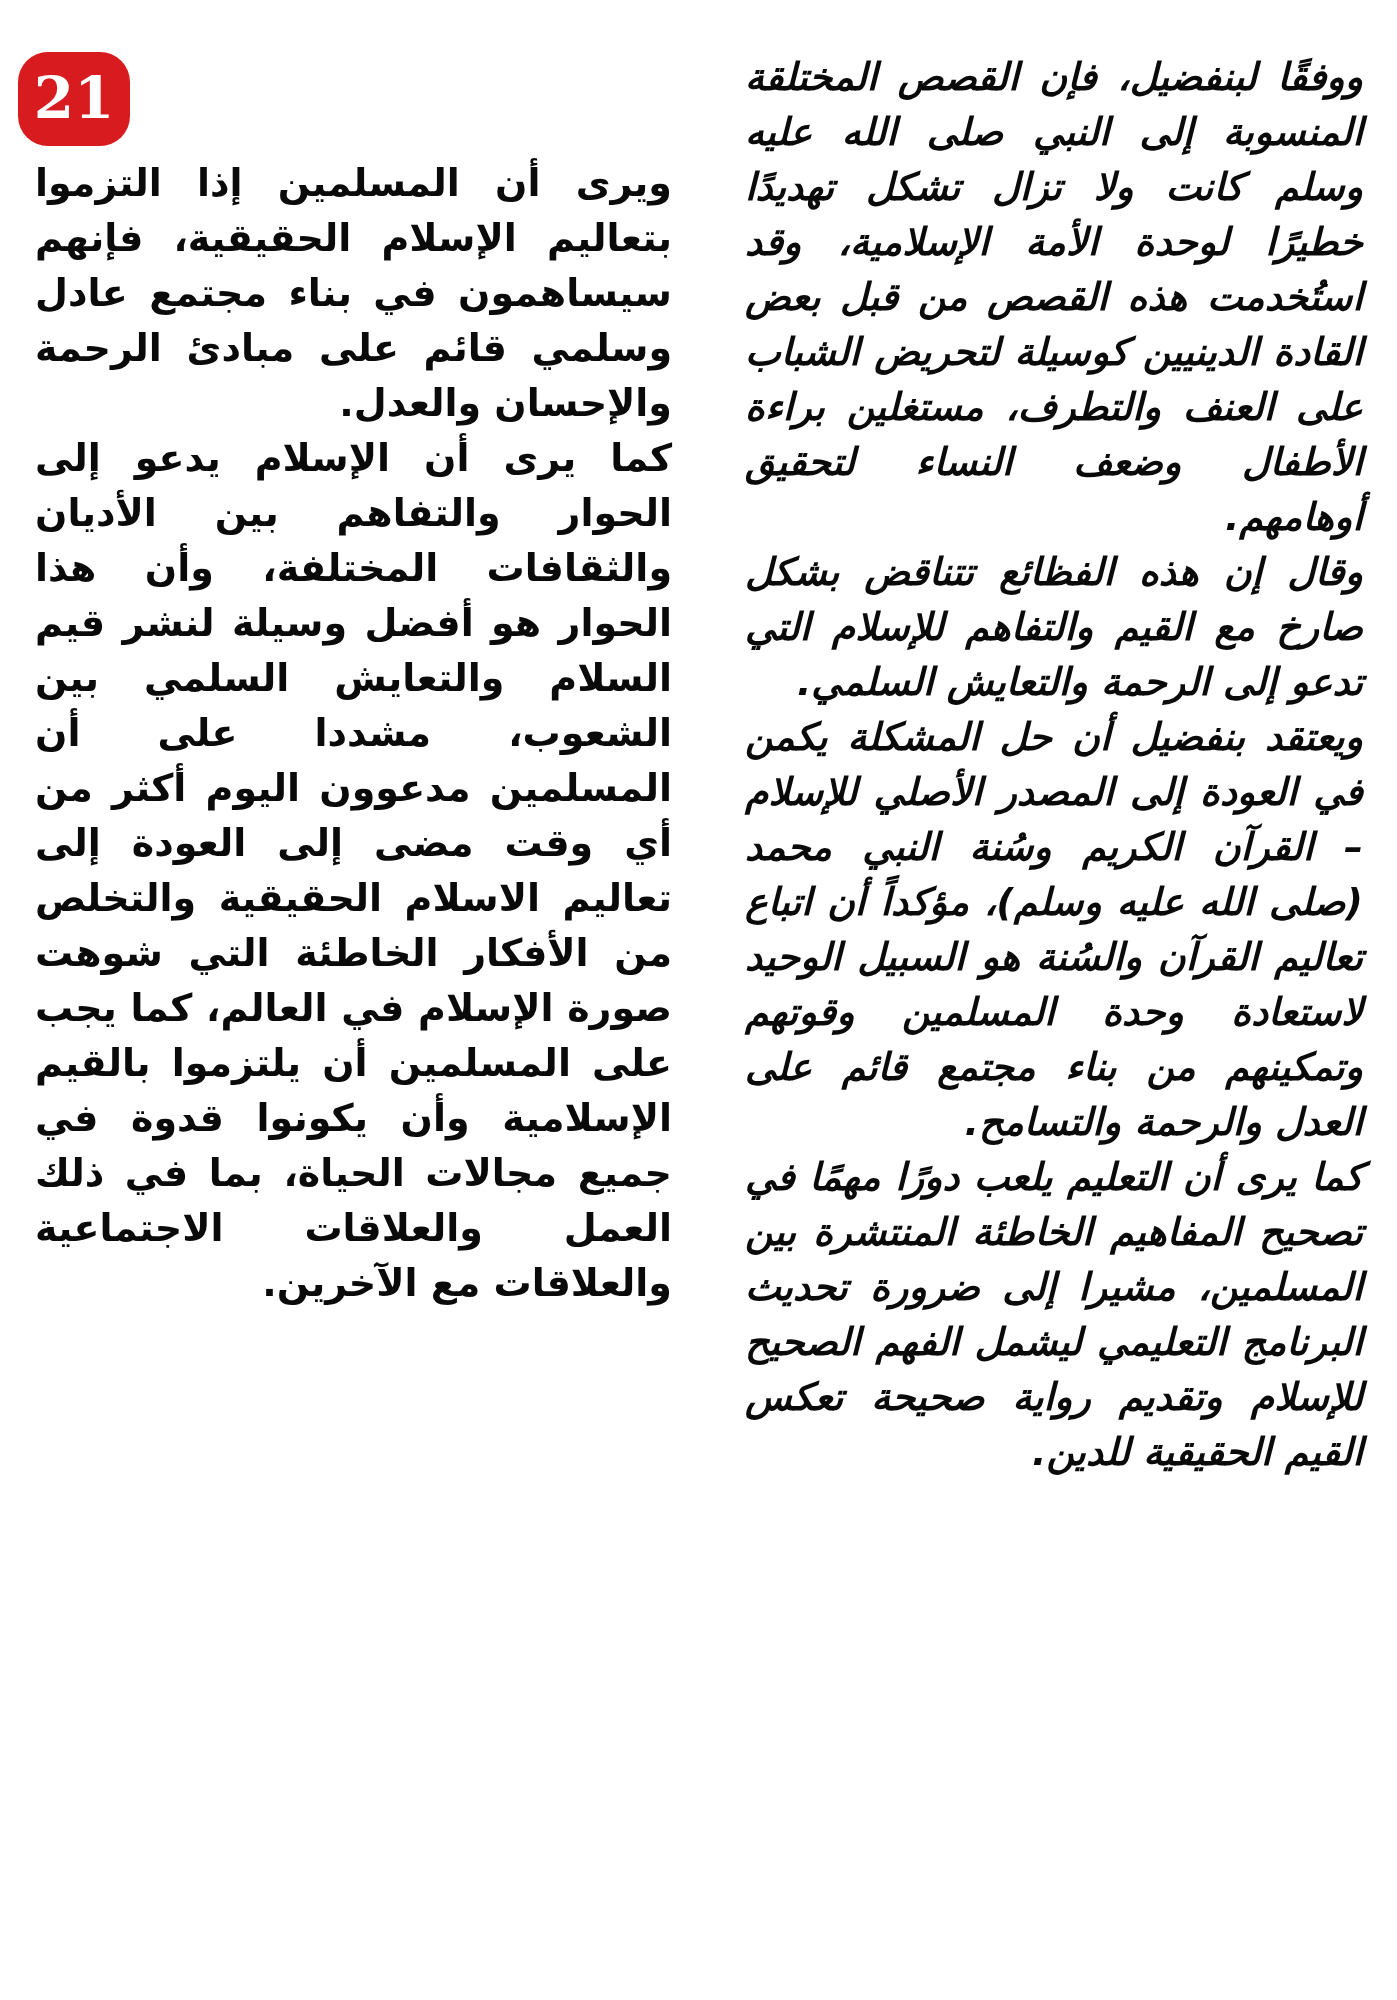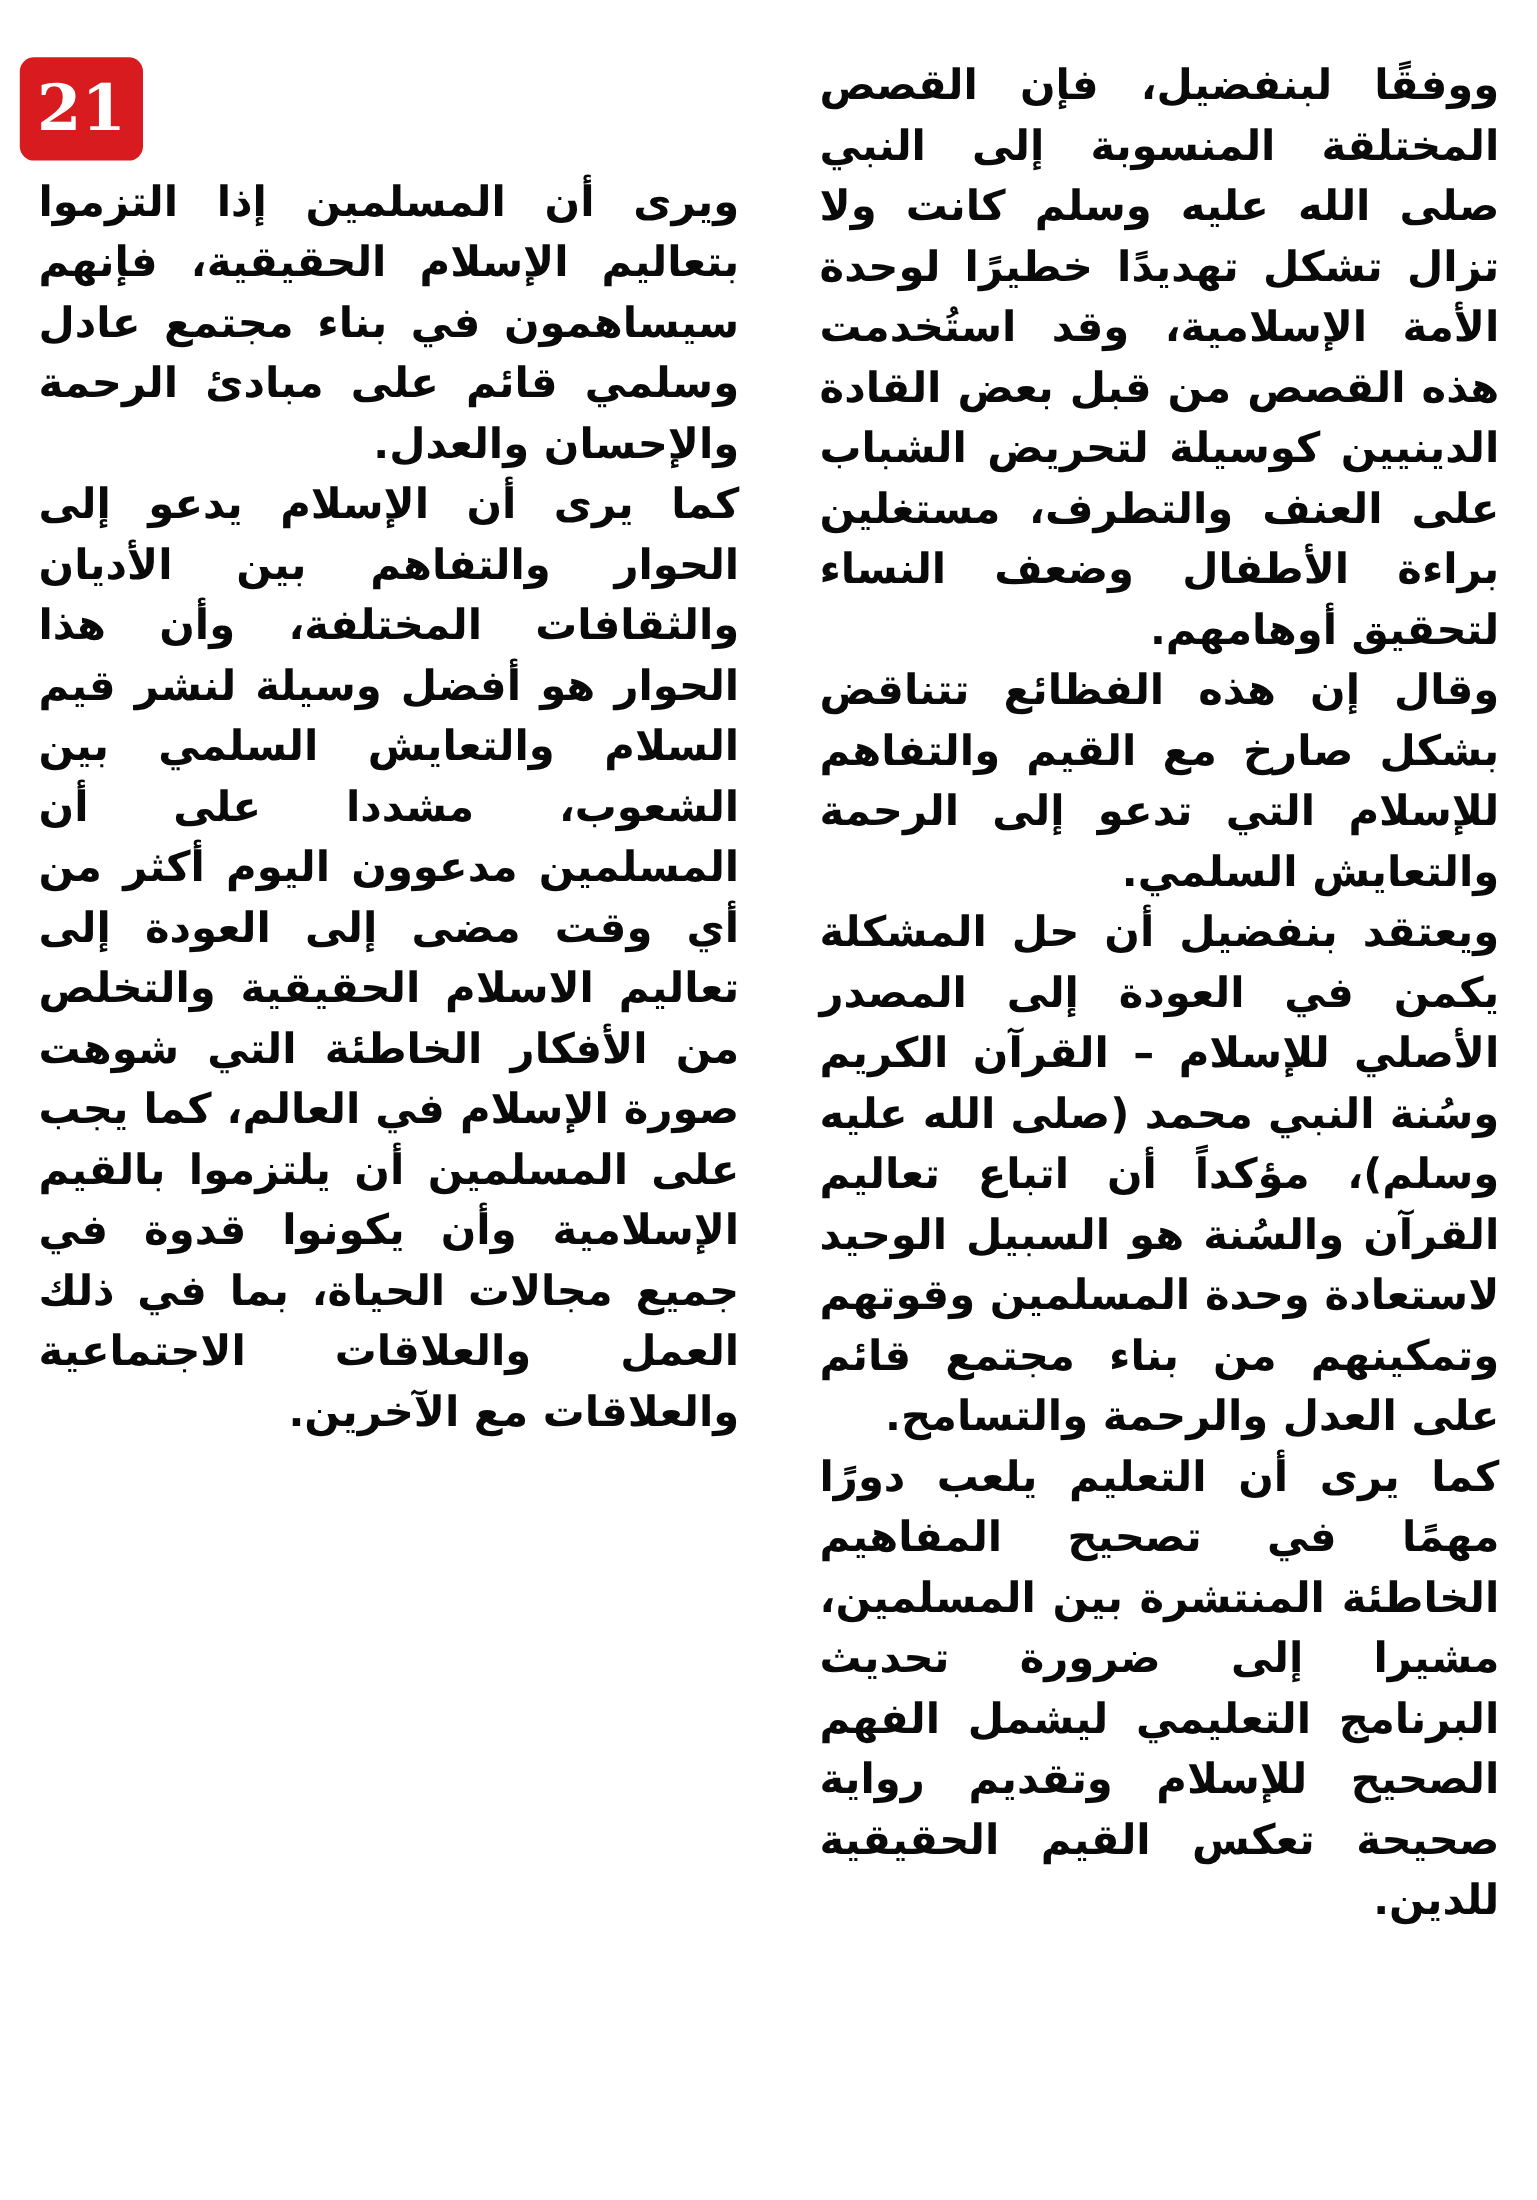--- a/index.html
+++ b/index.html
@@ -15,21 +15,21 @@
     overflow: hidden;
     font-family: "DejaVu Sans", sans-serif;
   }
   .page-number-badge {
     position: absolute;
     top: 52px;
     left: 18px;
     width: 112px;
     height: 94px;
     background: #d81b1e;
-    border-radius: 13px;
+    border-radius: 30px;
     display: flex;
     align-items: center;
     justify-content: center;
   }
   .page-number-badge .num {
     font-family: "DejaVu Serif", serif;
     font-weight: 700;
     font-size: 58px;
     color: #ffffff;
     line-height: 1;
@@ -56,21 +56,21 @@
     text-align: justify;
     text-justify: inter-word;
   }
   .col p {
     margin: 0;
     padding: 0;
     text-align: justify;
     text-align-last: right;
   }
   
-  .col-right { width: 618px; }
+  .col-right { width: 618px; font-style: italic; }
   
   .col-left  { width: 637px; padding-top: 106px; }
 </style>
 </head>
 <body>
 
 <div class="page">
 
   <div class="page-number-badge">
     <span class="num">21</span>

